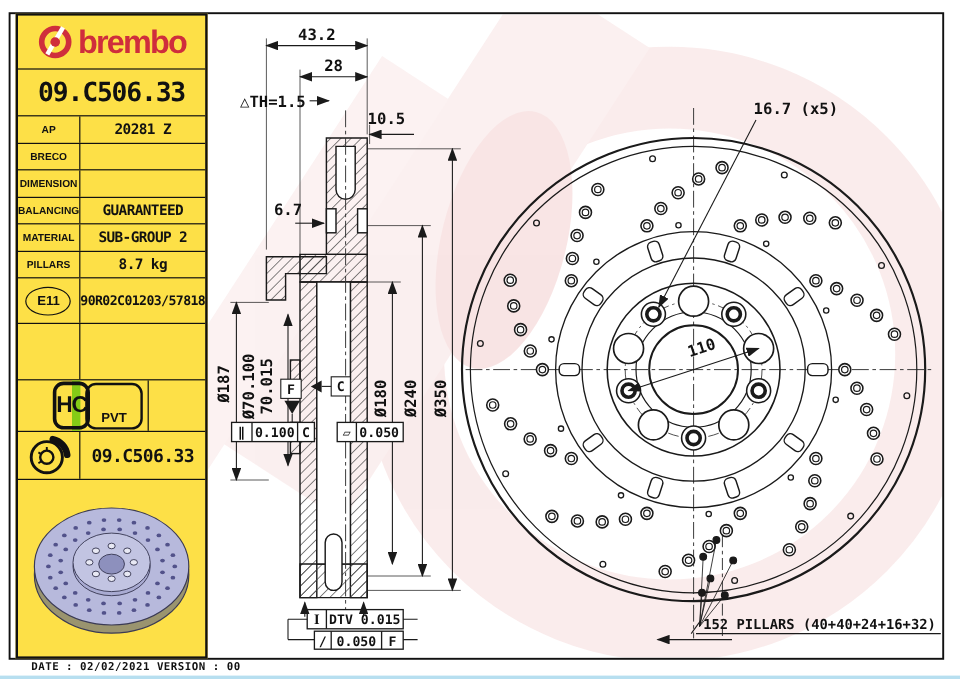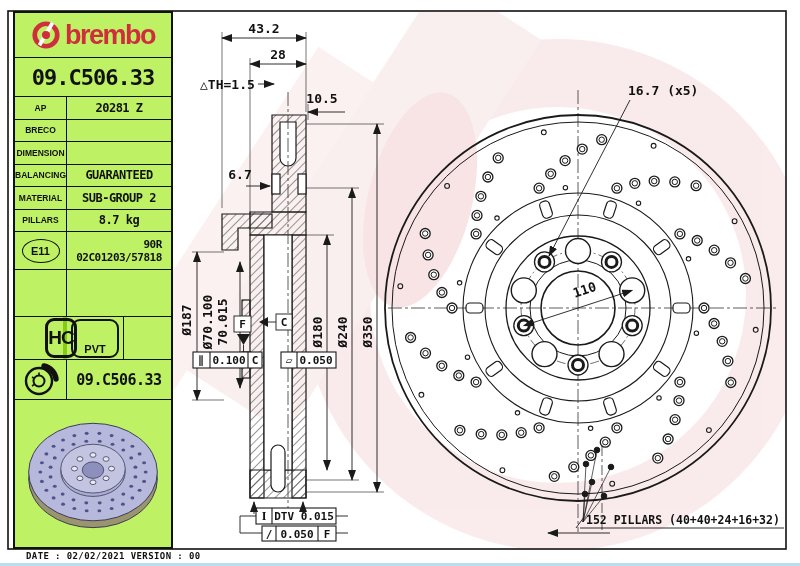--- a/index.html
+++ b/index.html
@@ -6,37 +6,37 @@
   #sheet{position:relative;width:800px;height:566px;background:#fff;overflow:hidden;
          font-family:"DejaVu Sans Mono",monospace;color:#111;}
   svg text{fill:#111;}
   .dimtxt{font:bold 13px "DejaVu Sans Mono",monospace;}
   .dimtxt-s{font:bold 11.5px "DejaVu Sans Mono",monospace;}
   .frametxt{font:bold 11px "DejaVu Sans Mono","DejaVu Sans",sans-serif;}
   .serifI{font:bold 12px "Liberation Serif",serif;}
 
   
   #panel{position:absolute;left:13px;top:11px;width:160px;height:538px;
-         border:2px solid #111;background:#bef264;display:flex;flex-direction:column;box-sizing:border-box;z-index:5;}
+         border:2px solid #111;background:#fde047;display:flex;flex-direction:column;box-sizing:border-box;z-index:5;}
   .r{display:flex;border-bottom:1px solid #111;box-sizing:border-box;align-items:stretch;}
   .cell{display:flex;align-items:center;justify-content:center;box-sizing:border-box;}
   .lab{width:52px;border-right:1px solid #111;font:bold 8.5px "Liberation Sans",sans-serif;text-align:center;}
   .val{flex:1;font:bold 12px "DejaVu Sans Mono",monospace;letter-spacing:-0.5px;}
   .logo-row{height:45px;justify-content:center;align-items:center;gap:4px;}
   .logo-word{font:bold 27px "Liberation Sans",sans-serif;color:#cf2e3c;letter-spacing:-1.5px;}
   .pn-row{height:39px;justify-content:center;align-items:center;font:bold 22px "DejaVu Sans Mono",monospace;letter-spacing:-1px;}
   .data-row{height:22.5px;}
   .e11-row{height:38px;}
   .e11-badge{width:36px;height:22px;border:1.8px solid #111;border-radius:50%;
              display:flex;align-items:center;justify-content:center;font:bold 11px "Liberation Sans",sans-serif;}
-  .twoline{display:flex;flex-direction:column;align-items:flex-end;line-height:1.25;
+  .twoline{display:flex;flex-direction:row;align-items:center;line-height:1.25;
            font:bold 11px "DejaVu Sans Mono",monospace;letter-spacing:-0.5px;}
   .empty-row{height:47px;}
   .badge-row{height:43px;}
-  .bcell1{width:52px;border-right:4px solid #84cc16;padding-left:44px;}
+  .bcell1{width:52px;border-right:7px solid #84cc16;padding-left:44px;}
   .bcell2{width:57px;border-right:1px solid #111;}
   .hc-badge{width:36px;height:34px;border:3px solid #111;border-radius:9px;
             display:flex;align-items:center;justify-content:center;font:bold 19px "Liberation Sans",sans-serif;letter-spacing:-1px;}
   .pvt-badge{width:44px;height:34px;border:2px solid #111;border-radius:9px;
              display:flex;flex-direction:column;align-items:center;justify-content:flex-end;padding-bottom:1px;gap:47px;}
   .pvt-txt{font:bold 11px "Liberation Sans",sans-serif;line-height:1;}
   .disc-row{height:40px;}
   .disc-val{font-size:15px;}
   .img-row{flex:1;border-bottom:none;justify-content:center;align-items:center;}
 

